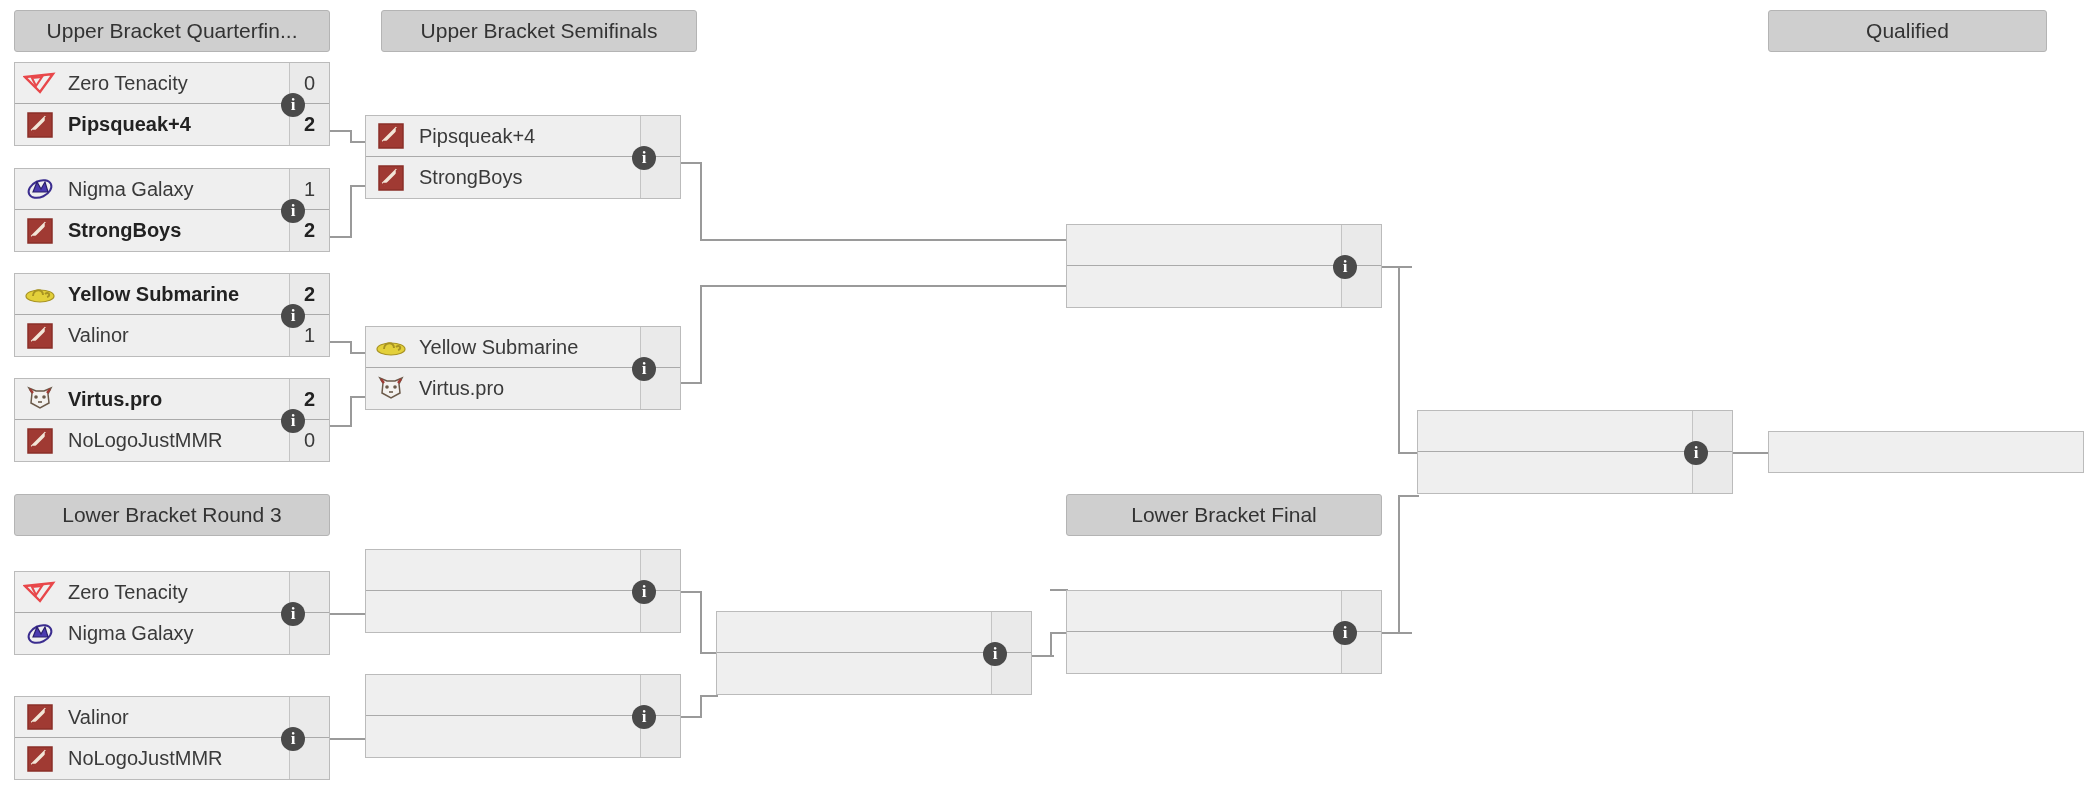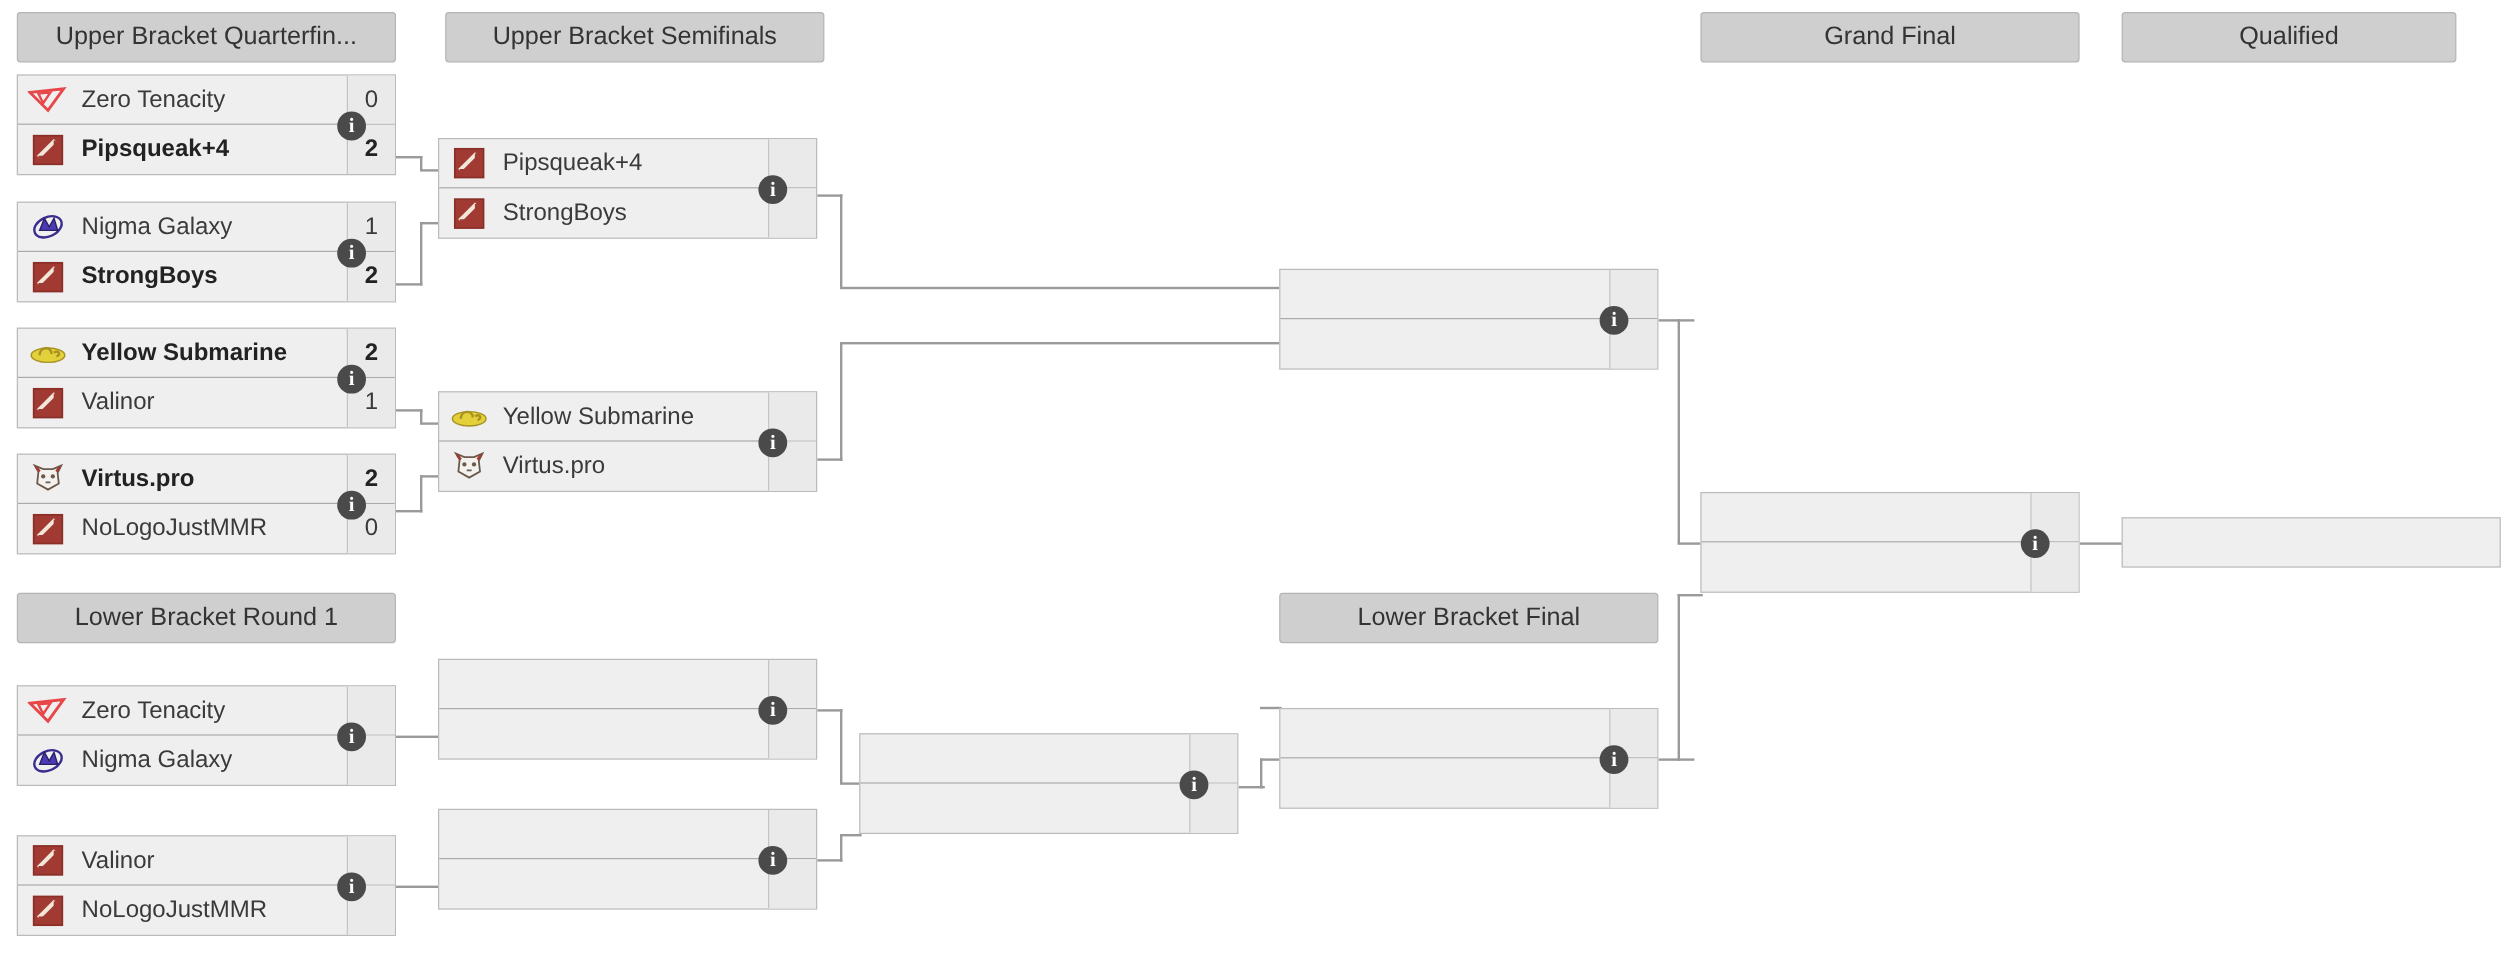--- a/index.html
+++ b/index.html
@@ -110,25 +110,24 @@
 
   
   .logo svg { display: block; }
 </style>
 </head>
 <body>
 
 <div id="bracket-root">
 
   <div class="round-header" style="left:14px;  top:10px; width:316px;">Upper Bracket Quarterfin...</div>
-  <div class="round-header" style="left:371px; top:10px; width:316px;">Upper Bracket Semifinals</div>
-  <div class="round-header" style="left:1417px; top:10px; width:316px;">Grand Final</div>
+  <div class="round-header" style="left:381px; top:10px; width:316px;">Upper Bracket Semifinals</div>
   <div class="round-header" style="left:1768px; top:10px; width:279px;">Qualified</div>
 
-  <div class="round-header" style="left:14px;  top:494px; width:316px;">Lower Bracket Round 1</div>
+  <div class="round-header" style="left:14px;  top:494px; width:316px;">Lower Bracket Round 3</div>
   <div class="round-header" style="left:1066px; top:494px; width:316px;">Lower Bracket Final</div>
 
   <div class="conn h" style="left:330px; top:130px; width:22px;"></div>
   <div class="conn v" style="left:350px; top:130px; height:12px;"></div>
   <div class="conn h" style="left:350px; top:141px; width:17px;"></div>
 
   <div class="conn h" style="left:330px; top:236px; width:22px;"></div>
   <div class="conn v" style="left:350px; top:185px; height:53px;"></div>
   <div class="conn h" style="left:350px; top:185px; width:17px;"></div>
 

